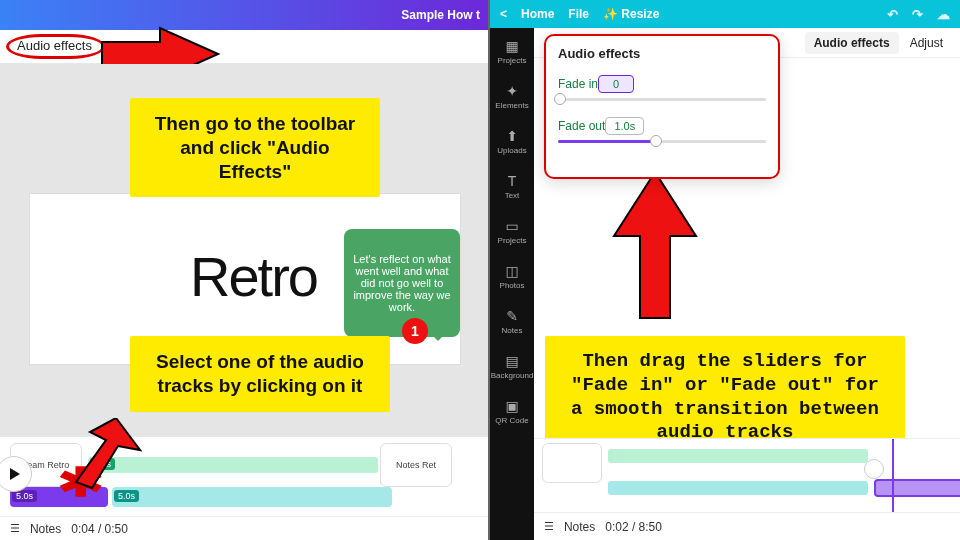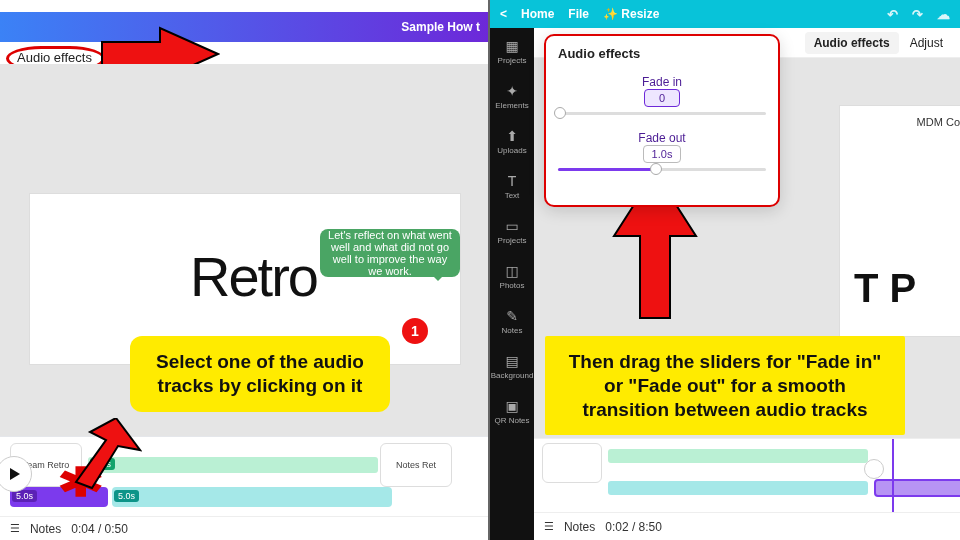--- a/index.html
+++ b/index.html
@@ -3,33 +3,33 @@
 <meta charset="utf-8">
 <style>
   * { box-sizing: border-box; margin: 0; padding: 0; }
   body { font-family: -apple-system, Arial, sans-serif; width: 960px; height: 540px; overflow: hidden; background: #fff; }
   .wrap { display: flex; width: 960px; height: 540px; }
   .left, .right { position: relative; height: 540px; }
   .left { width: 490px; border-right: 2px solid #666; }
   .right { width: 470px; }
 
   
-  .l-topbar { height: 30px; background: linear-gradient(90deg,#3b82f6,#6d28d9); color:#fff; display:flex; align-items:center; justify-content:flex-end; padding:12px 8px; font-size:12px; font-weight:700;margin-top:12px; }
+  .l-topbar { height: 30px; background: linear-gradient(90deg,#3b82f6,#6d28d9); color:#fff; display:flex; align-items:center; justify-content:flex-end; padding:12px 8px; font-size:12px; font-weight:700; }
   .l-menubar { height: 34px; background:#fff; border-bottom:1px solid #e5e7eb; display:flex; align-items:center; padding:0 6px; font-size:13px; }
   .menuitem { padding:4px 10px; color:#222; }
   .audio-eff-circle { border:3px solid #d00; border-radius:50%/70%; padding:1px 10px 3px 8px; font-size:13px; color:#222; }
   .l-canvas { position:absolute; left:0; top:64px; right:0; bottom:40px; background:#e5e5e5; }
   .l-page { position:absolute; left:30px; top:130px; width:430px; height:170px; background:#fff; box-shadow:0 0 0 1px #ddd; }
   .retro { position:absolute; left:160px; top:50px; font-size:56px; font-weight:400; letter-spacing:-2px; color:#111; }
-  .green-bubble { position:absolute; right:0; top:35px; width:140px; background:#4aa564; color:#fff; font-size:11px; text-align:center; padding:0 6px; border-radius:8px; }
+  .green-bubble { position:absolute; right:0; top:35px; width:116px; background:#4aa564; color:#fff; font-size:11px; text-align:center; padding:24px 6px; border-radius:8px; }
   .green-bubble:after { content:""; position:absolute; bottom:-10px; right:16px; border:6px solid transparent; border-top-color:#4aa564; }
 
   .callout { position:absolute; background:#ffeb00; color:#111; font-weight:800; text-align:center; padding:14px 18px; font-size:19px; line-height:1.25; border-radius:2px; }
   .callout1 { left:130px; top:98px; width:250px; }
-  .callout2 { left:130px; top:336px; width:260px;border-radius:12px; }
+  .callout2 { left:130px; top:336px; width:260px; }
 
   .badge1 { position:absolute; left:402px; top:318px; width:26px; height:26px; border-radius:50%; background:#e11; color:#fff; font-weight:700; display:flex; align-items:center; justify-content:center; font-size:14px; }
 
   .arrow-r { position:absolute; left:100px; top:26px; }
   .arrow-r svg { width:120px; height:56px; }
 
   .l-timeline { position:absolute; left:0; bottom:24px; right:0; height:80px; background:#fff; border-top:1px solid #e5e7eb; }
   .thumb { position:absolute; left:10px; top:6px; width:72px; height:44px; background:#fff; border:1px solid #ddd; border-radius:6px; display:flex; align-items:center; justify-content:center; font-size:9px; color:#444; }
   .thumb2 { left:380px; }
   .clip-green { position:absolute; left:88px; top:20px; width:290px; height:16px; background:#baf0d4; border-radius:3px; }
@@ -60,31 +60,31 @@
   .r-side .s-item { padding:10px 0 8px; }
   .r-side .s-ico { font-size:14px; display:block; margin-bottom:2px; }
 
   .r-canvas { position:absolute; left:44px; top:58px; right:0; bottom:28px; background:#e5e5e5; }
   .r-page { position:absolute; right:-10px; top:48px; width:130px; height:230px; background:#fff; box-shadow:0 0 0 1px #ddd; padding:10px; }
   .r-page .mdm { font-size:11px; color:#333; text-align:right; }
   .r-page .big { position:absolute; bottom:30px; left:14px; font-size:40px; font-weight:900; color:#111; line-height:.9; }
 
   .panel-box { position:absolute; left:54px; top:34px; width:236px; background:#fff; border:2px solid #d00; border-radius:10px; padding:10px 12px 18px; box-shadow:0 4px 16px rgba(0,0,0,.15); z-index:4; }
   .panel-title { font-size:13px; font-weight:700; color:#222; margin-bottom:14px; }
-  .fade-row { display:flex; justify-content:center; align-items:center; font-size:12px; color:#4c1d95; margin-bottom:5px;flex-direction:column; }
+  .fade-row { display:flex; justify-content:flex-start; align-items:center; font-size:12px; color:#15803d; margin-bottom:5px; }
   .val-box { border:1px solid #bbb; border-radius:4px; font-size:11px; padding:2px 8px; min-width:36px; text-align:center; }
   .val-box.sel { border-color:#6d28d9; background:#eee6ff; }
   .slider-track { height:3px; background:#ddd; border-radius:2px; position:relative; margin-bottom:16px; }
   .slider-track .fill { position:absolute; left:0; top:0; height:3px; background:#7c3aed; border-radius:2px; }
   .slider-track .knob { position:absolute; top:-5px; width:12px; height:12px; background:#fff; border:1px solid #aaa; border-radius:50%; }
 
   .arrow-up { position:absolute; left:120px; top:170px; z-index:3; }
   .arrow-up svg { width:90px; height:150px; }
 
-  .callout3 { left:55px; top:336px; width:360px; font-size:19px; }
+  .callout3 { left:55px; top:336px; width:360px; font-size:19px;font-family:Liberation Mono, monospace; }
 
   .r-timeline { position:absolute; left:44px; right:0; bottom:28px; height:74px; background:#fff; border-top:1px solid #eee; }
   .r-thumb { position:absolute; left:8px; top:4px; width:60px; height:40px; background:#fff; border:1px solid #ddd; border-radius:6px; }
   .r-green { position:absolute; left:74px; top:10px; width:260px; height:14px; background:#baf0d4; border-radius:3px; }
   .r-purple { position:absolute; left:340px; top:40px; width:90px; height:18px; background:#b794f4; border:2px solid #7c3aed; border-radius:4px; }
   .r-cyan { position:absolute; left:74px; top:42px; width:260px; height:14px; background:#a5e8e8; border-radius:3px; }
   .r-play { position:absolute; left:330px; top:20px; width:20px; height:20px; background:#fff; border:1px solid #ccc; border-radius:50%; }
   .playhead { position:absolute; left:358px; top:0; bottom:0; width:2px; background:#7c3aed; }
 
   .r-status { position:absolute; left:44px; right:0; bottom:0; height:28px; background:#fff; border-top:1px solid #eee; display:flex; align-items:center; gap:10px; padding:0 10px; font-size:12px; color:#333; }
@@ -109,20 +109,21 @@
         </svg>
     </div>
 
     <div class="l-canvas">
       <div class="l-page">
         <div class="retro">Retro</div>
         <div class="green-bubble">Let's reflect on what went well and what did not go well to improve the way we work.</div>
       </div>
     </div>
 
+    <div class="callout callout1">Then go to the toolbar and click "Audio Effects"</div>
     <div class="callout callout2">Select one of the audio tracks by clicking on it</div>
     <div class="badge1">1</div>
 
     <div class="l-timeline">
       <div class="thumb">
           <span>Team
 Retro</span>
         </div>
       <div class="thumb thumb2">
           <span>Notes Ret</span>
@@ -171,30 +172,23 @@
 
     <div class="r-side">
       <div class="s-item"><span class="s-ico">▦</span><span>Projects</span></div>
       <div class="s-item"><span class="s-ico">✦</span><span>Elements</span></div>
       <div class="s-item"><span class="s-ico">⬆</span><span>Uploads</span></div>
       <div class="s-item"><span class="s-ico">T</span><span>Text</span></div>
       <div class="s-item"><span class="s-ico">▭</span><span>Projects</span></div>
       <div class="s-item"><span class="s-ico">◫</span><span>Photos</span></div>
       <div class="s-item"><span class="s-ico">✎</span><span>Notes</span></div>
       <div class="s-item"><span class="s-ico">▤</span><span>Background</span></div>
-      <div class="s-item"><span class="s-ico">▣</span><span>QR Notes</span></div>
-    </div>
-
-    <div class="r-canvas">
-      <div class="r-page">
-        <div class="mdm">MDM Co</div>
-        <div class="big">T
-P</div>
-      </div>
-    </div>
+      <div class="s-item"><span class="s-ico">▣</span><span>QR Code</span></div>
+    </div>
+
 
     <div class="panel-box">
       <div class="panel-title">Audio effects</div>
       <div class="fade-row">
         <span>Fade in</span>
         <span class="val-box sel">0</span>
       </div>
       <div class="slider-track">
         <div class="knob" style="left:-4px"></div>
       </div>

